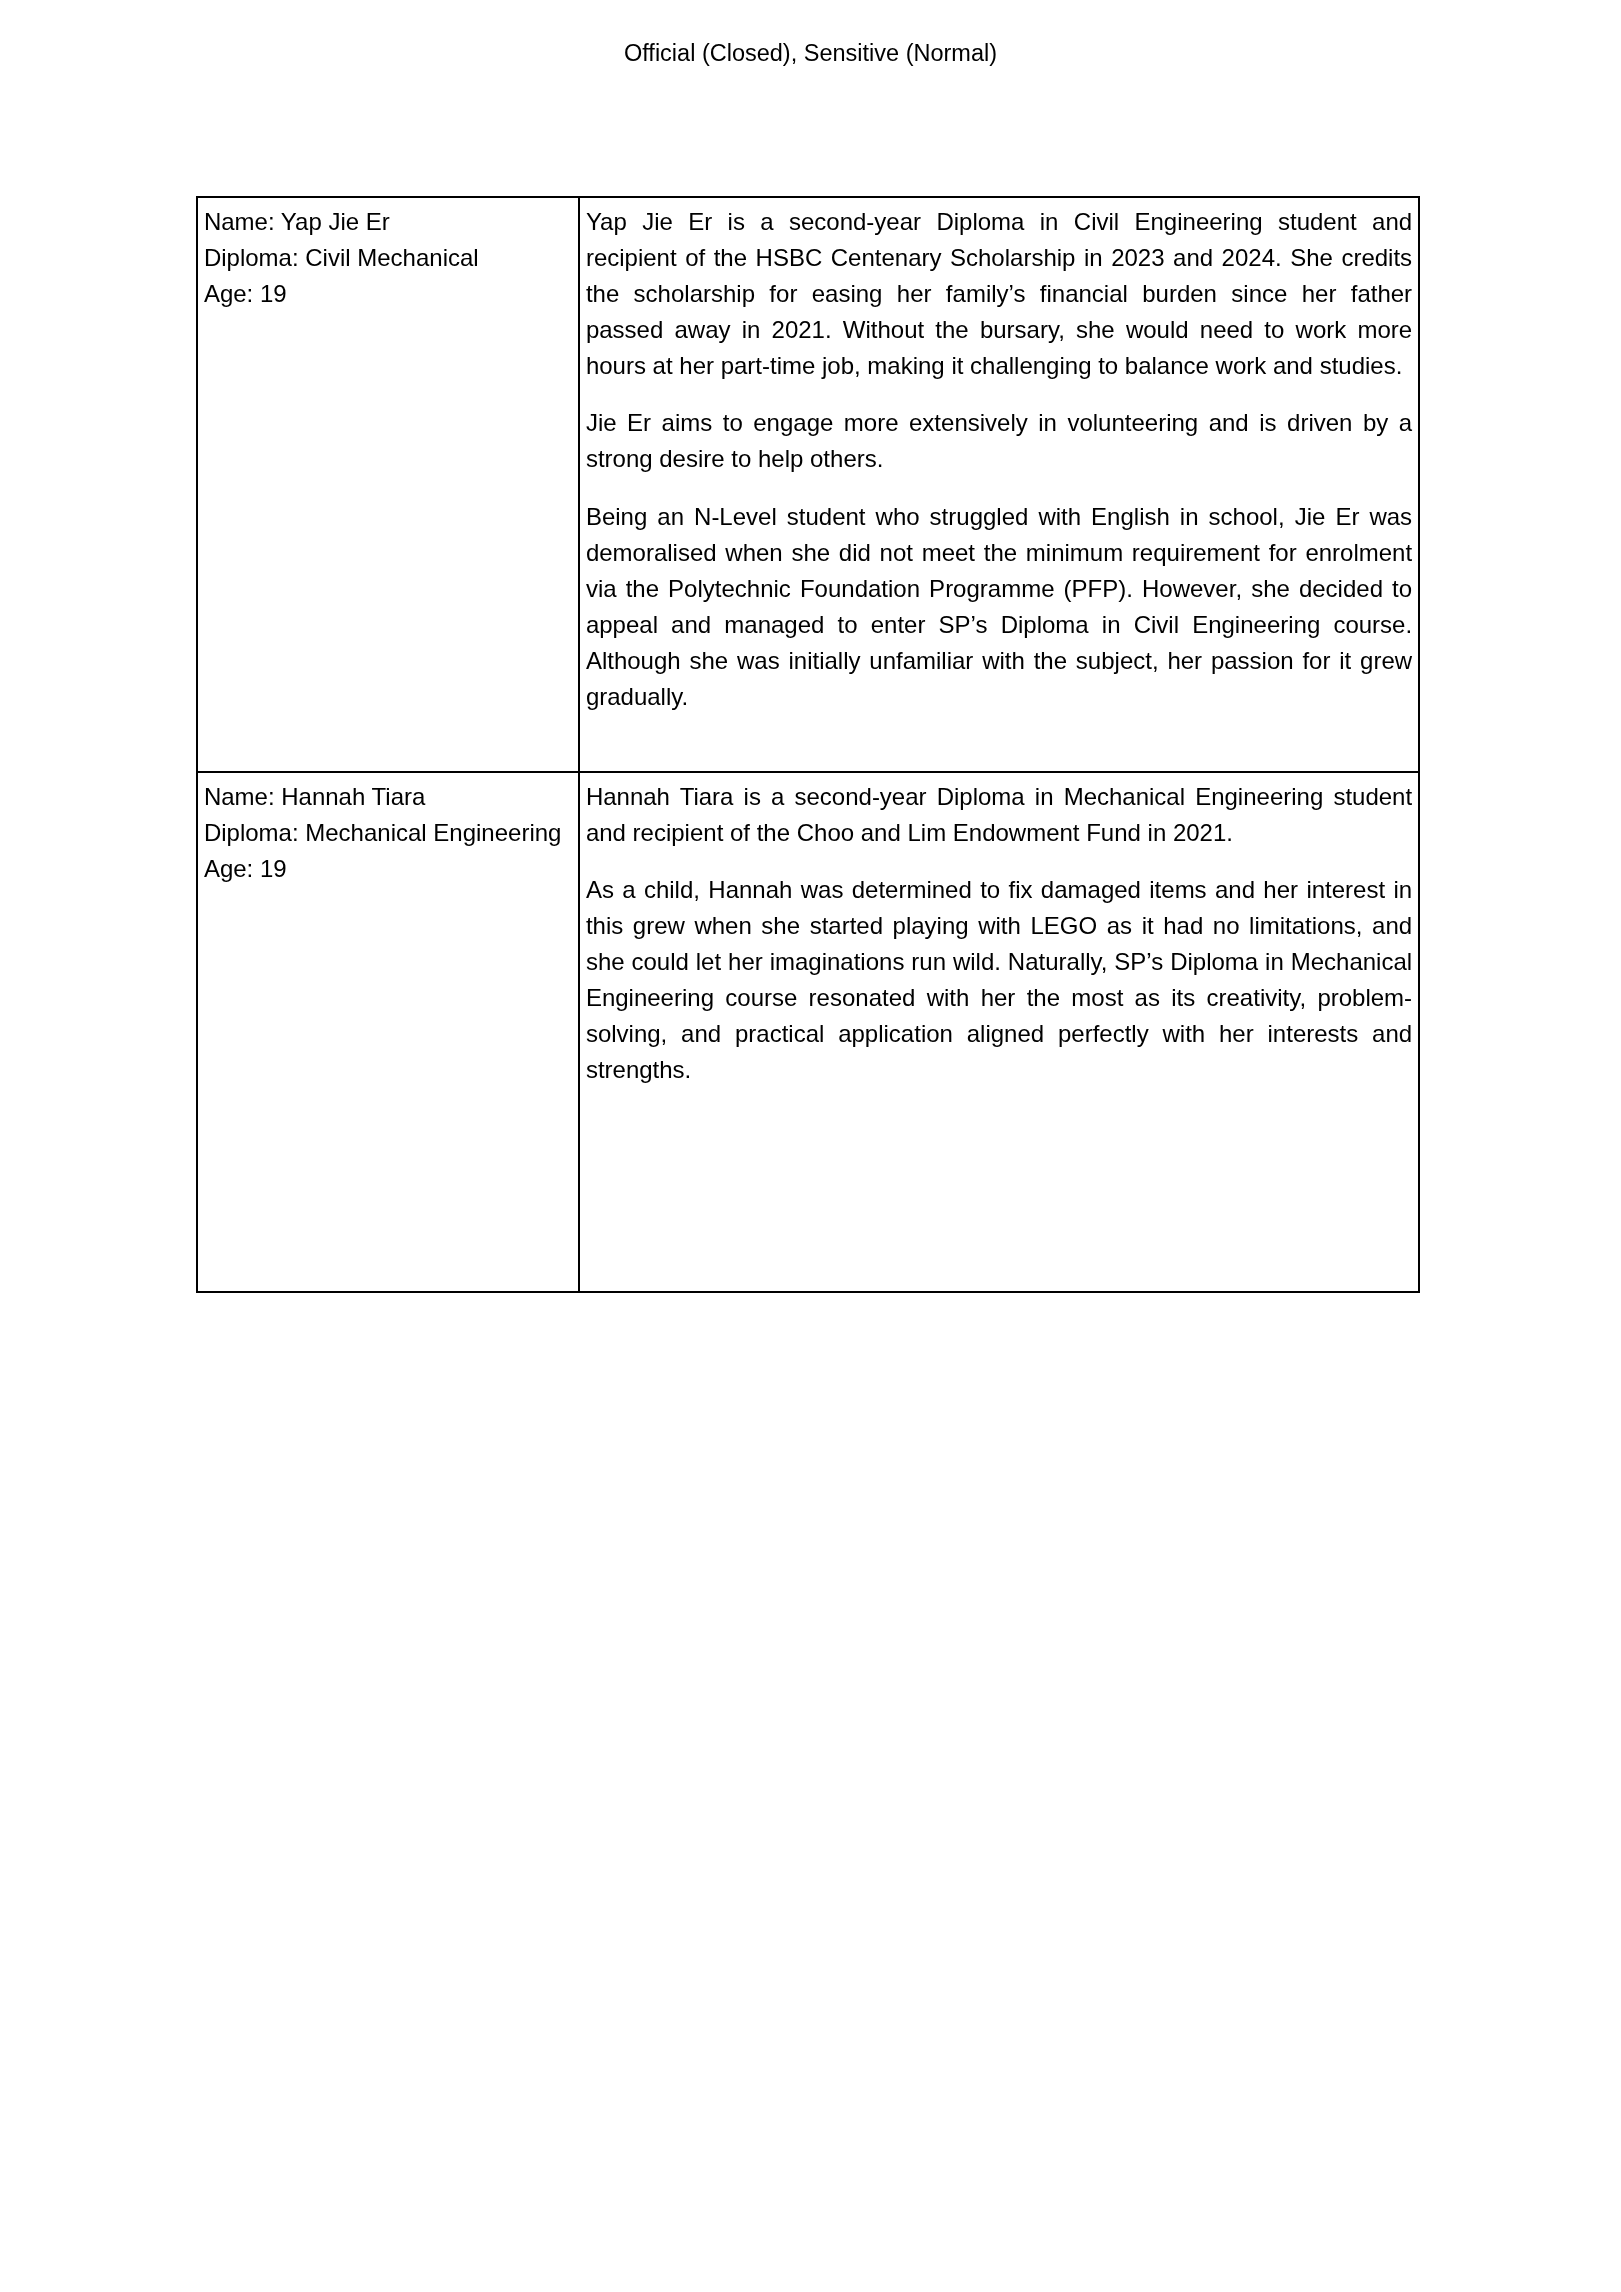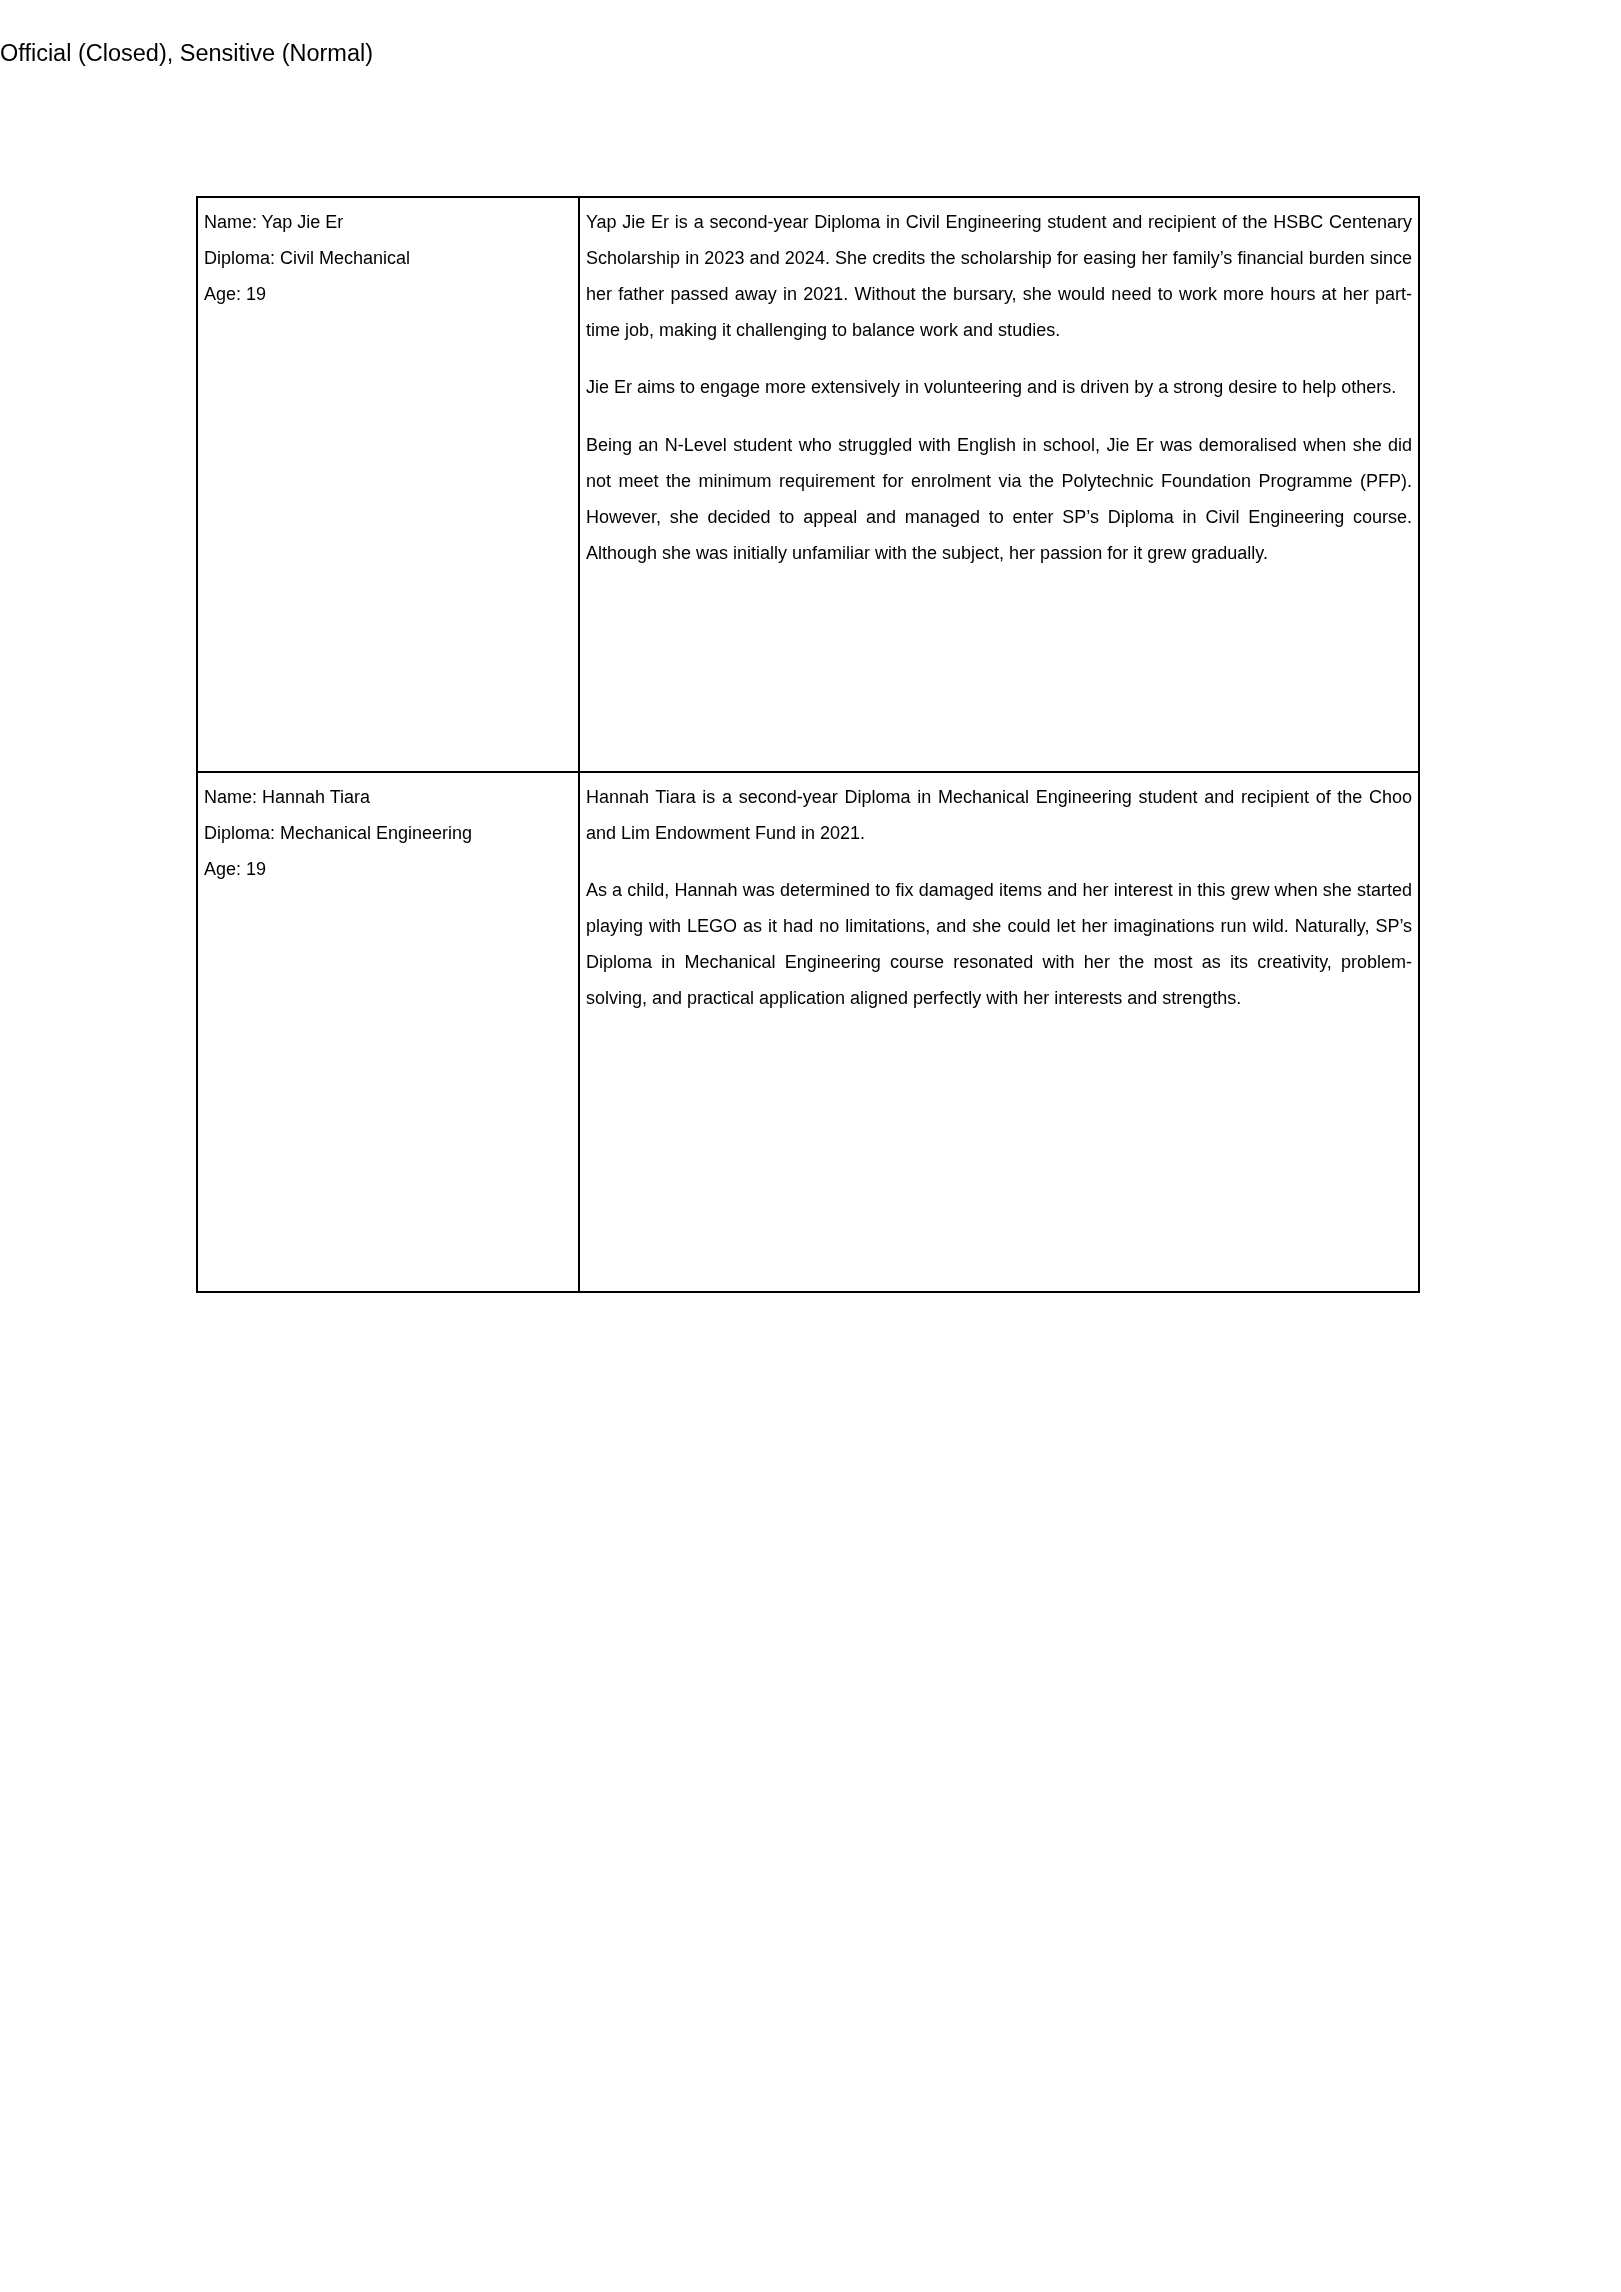--- a/index.html
+++ b/index.html
@@ -13,38 +13,38 @@
     position: relative;
     font-family: "Liberation Sans", sans-serif;
     color: #000000;
     -webkit-font-smoothing: antialiased;
   }
   .doc-header {
     position: absolute;
     top: 39px;
     left: 0;
     width: 100%;
-    text-align: left;
+    text-align: center;
     font-size: 23.5px;
     line-height: 29px;
   }
   .profile-table {
     position: absolute;
     top: 196px;
     left: 196px;
     width: 1220px;
     border: 2.9px solid #000000;
     display: grid;
     grid-template-columns: 382px 838px;
     grid-template-rows: 575px 518px;
     background: #ffffff;
   }
   .cell {
     box-sizing: border-box;
-    font-size: 18px;
+    font-size: 24px;
     line-height: 36px;
     padding: 5.9px 5.9px 0 5.9px;
     overflow: hidden;
   }
   .c-left  { border-right: 2.9px solid #000000; }
   .r-top   { border-bottom: 2.9px solid #000000; }
   .bio p {
     margin: 0 0 21.6px 0;
     text-align: justify;
   }

